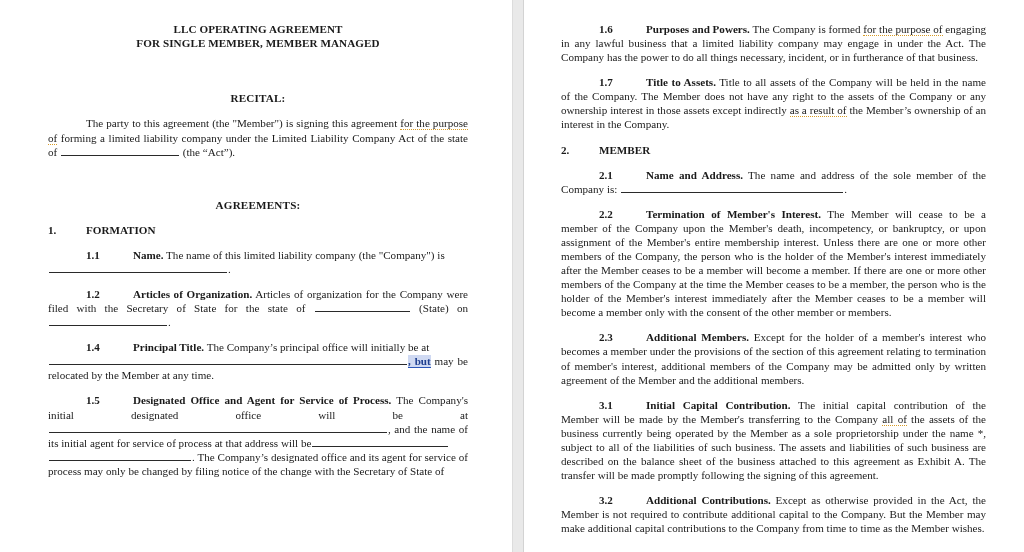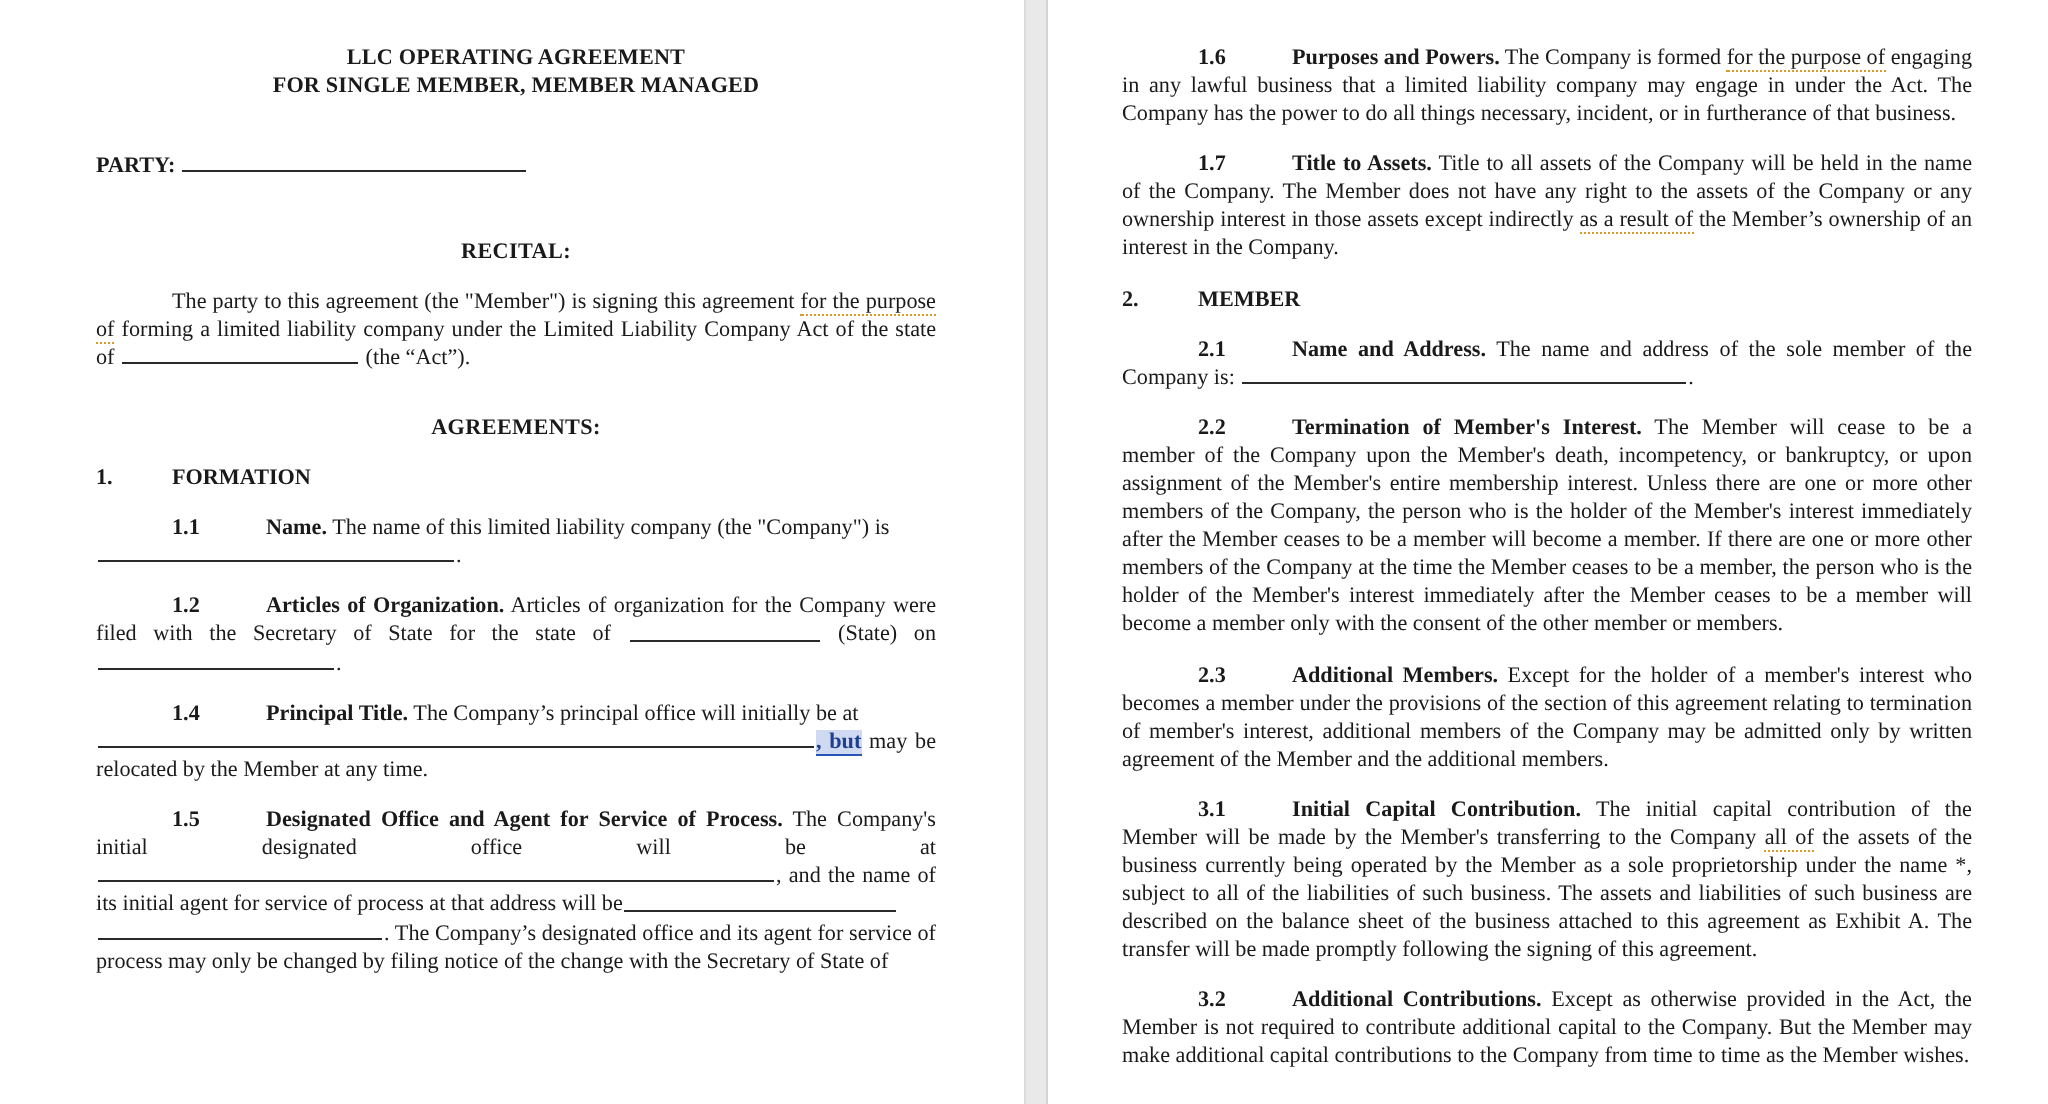--- a/index.html
+++ b/index.html
@@ -86,21 +86,21 @@
   .blank.w-office{ width: 358px; }
   .blank.w-member{ width: 222px; }
 
   .centered-head {
     text-align: center;
     font-weight: bold;
     letter-spacing: .2px;
   }
 
   p.para {
-    margin: 0 0 6px 0;
+    margin: 0 0 24px 0;
     text-align: justify;
     text-justify: inter-word;
   }
   p.para.indent { text-indent: 38px; }
   p.tight { margin-bottom: 0; }
 
   .num-head {
     margin: 0 0 11px 0;
     font-weight: bold;
     text-indent: 0;
@@ -141,24 +141,20 @@
     <div class="doc">
 
       <div class="title">
         <span class="title-line">LLC OPERATING AGREEMENT</span>
         <span class="title-line">FOR SINGLE MEMBER, MEMBER MANAGED</span>
       </div>
 
       <div class="spacer-lg"></div>
 
 
-      <div class="field-row">
-        <span>PARTY:</span>
-        <span class="blank w-party"></span>
-      </div>
 
       <div class="spacer-md"></div>
 
       <div class="centered-head">RECITAL:</div>
 
       <div class="spacer-sm"></div>
 
       <p class="para indent"><span>The party to this agreement (the "Member") is signing this agreement </span><span class="sq">for the purpose of</span><span> forming a limited liability company under the Limited Liability Company Act of the state of </span><span class="blank w-md"></span><span> (the “Act”).</span></p>
 
       <div class="spacer-md"></div>

